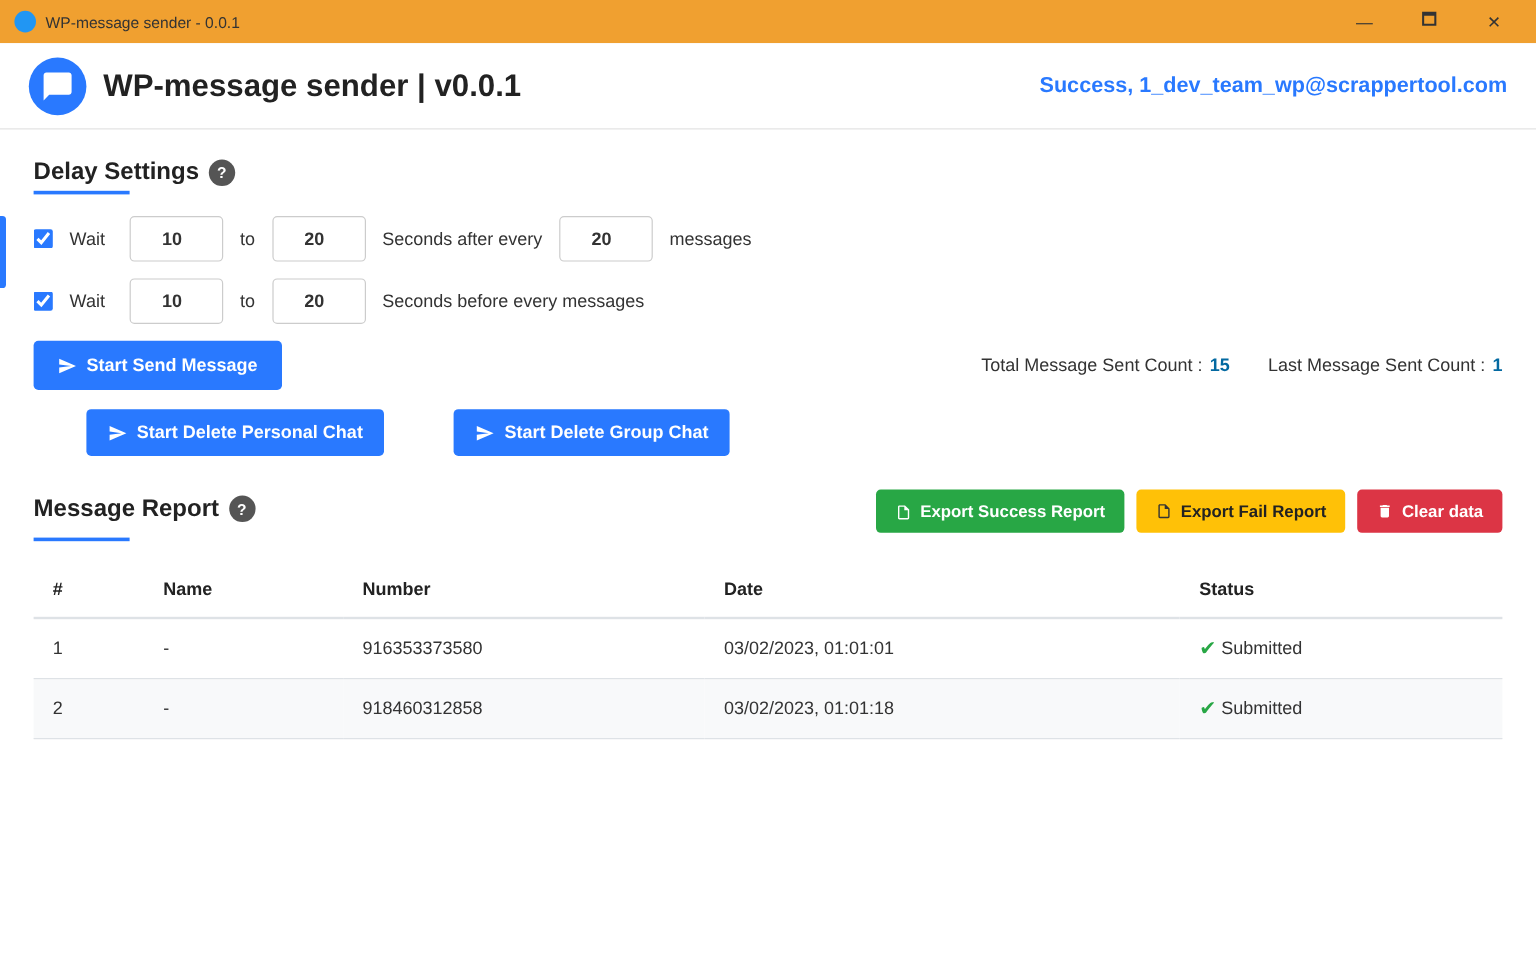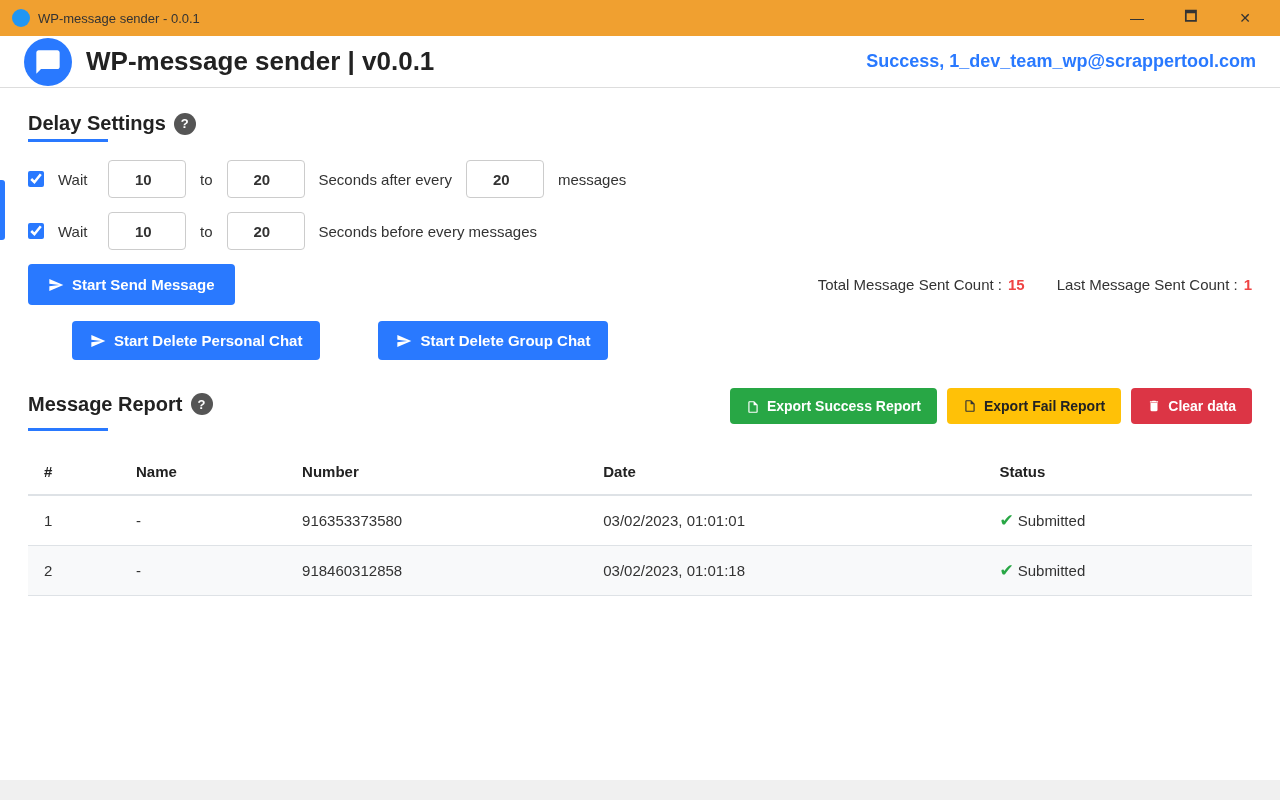--- a/index.html
+++ b/index.html
@@ -56,21 +56,21 @@
     }
 
     
     .app-header {
       background: white;
       border-bottom: 1px solid #ddd;
       padding: 12px 24px;
       display: flex;
       align-items: center;
       justify-content: space-between;
-      height: 52px;
+      height: 72px;
     }
     .app-header-left {
       display: flex;
       align-items: center;
       gap: 14px;
     }
     .app-logo-icon {
       width: 48px;
       height: 48px;
       background: #2979FF;
@@ -192,21 +192,21 @@
       margin-left: auto;
     }
     .stat-item {
       font-size: 15px;
       color: #333;
       display: flex;
       align-items: center;
       gap: 6px;
     }
     .stat-value {
-      color: #ef4444;
+      color: #0369a1;
       font-weight: 700;
       font-size: 15px;
     }
 
     
     .delete-row {
       display: flex;
       gap: 14px;
       margin-bottom: 28px;
     }

